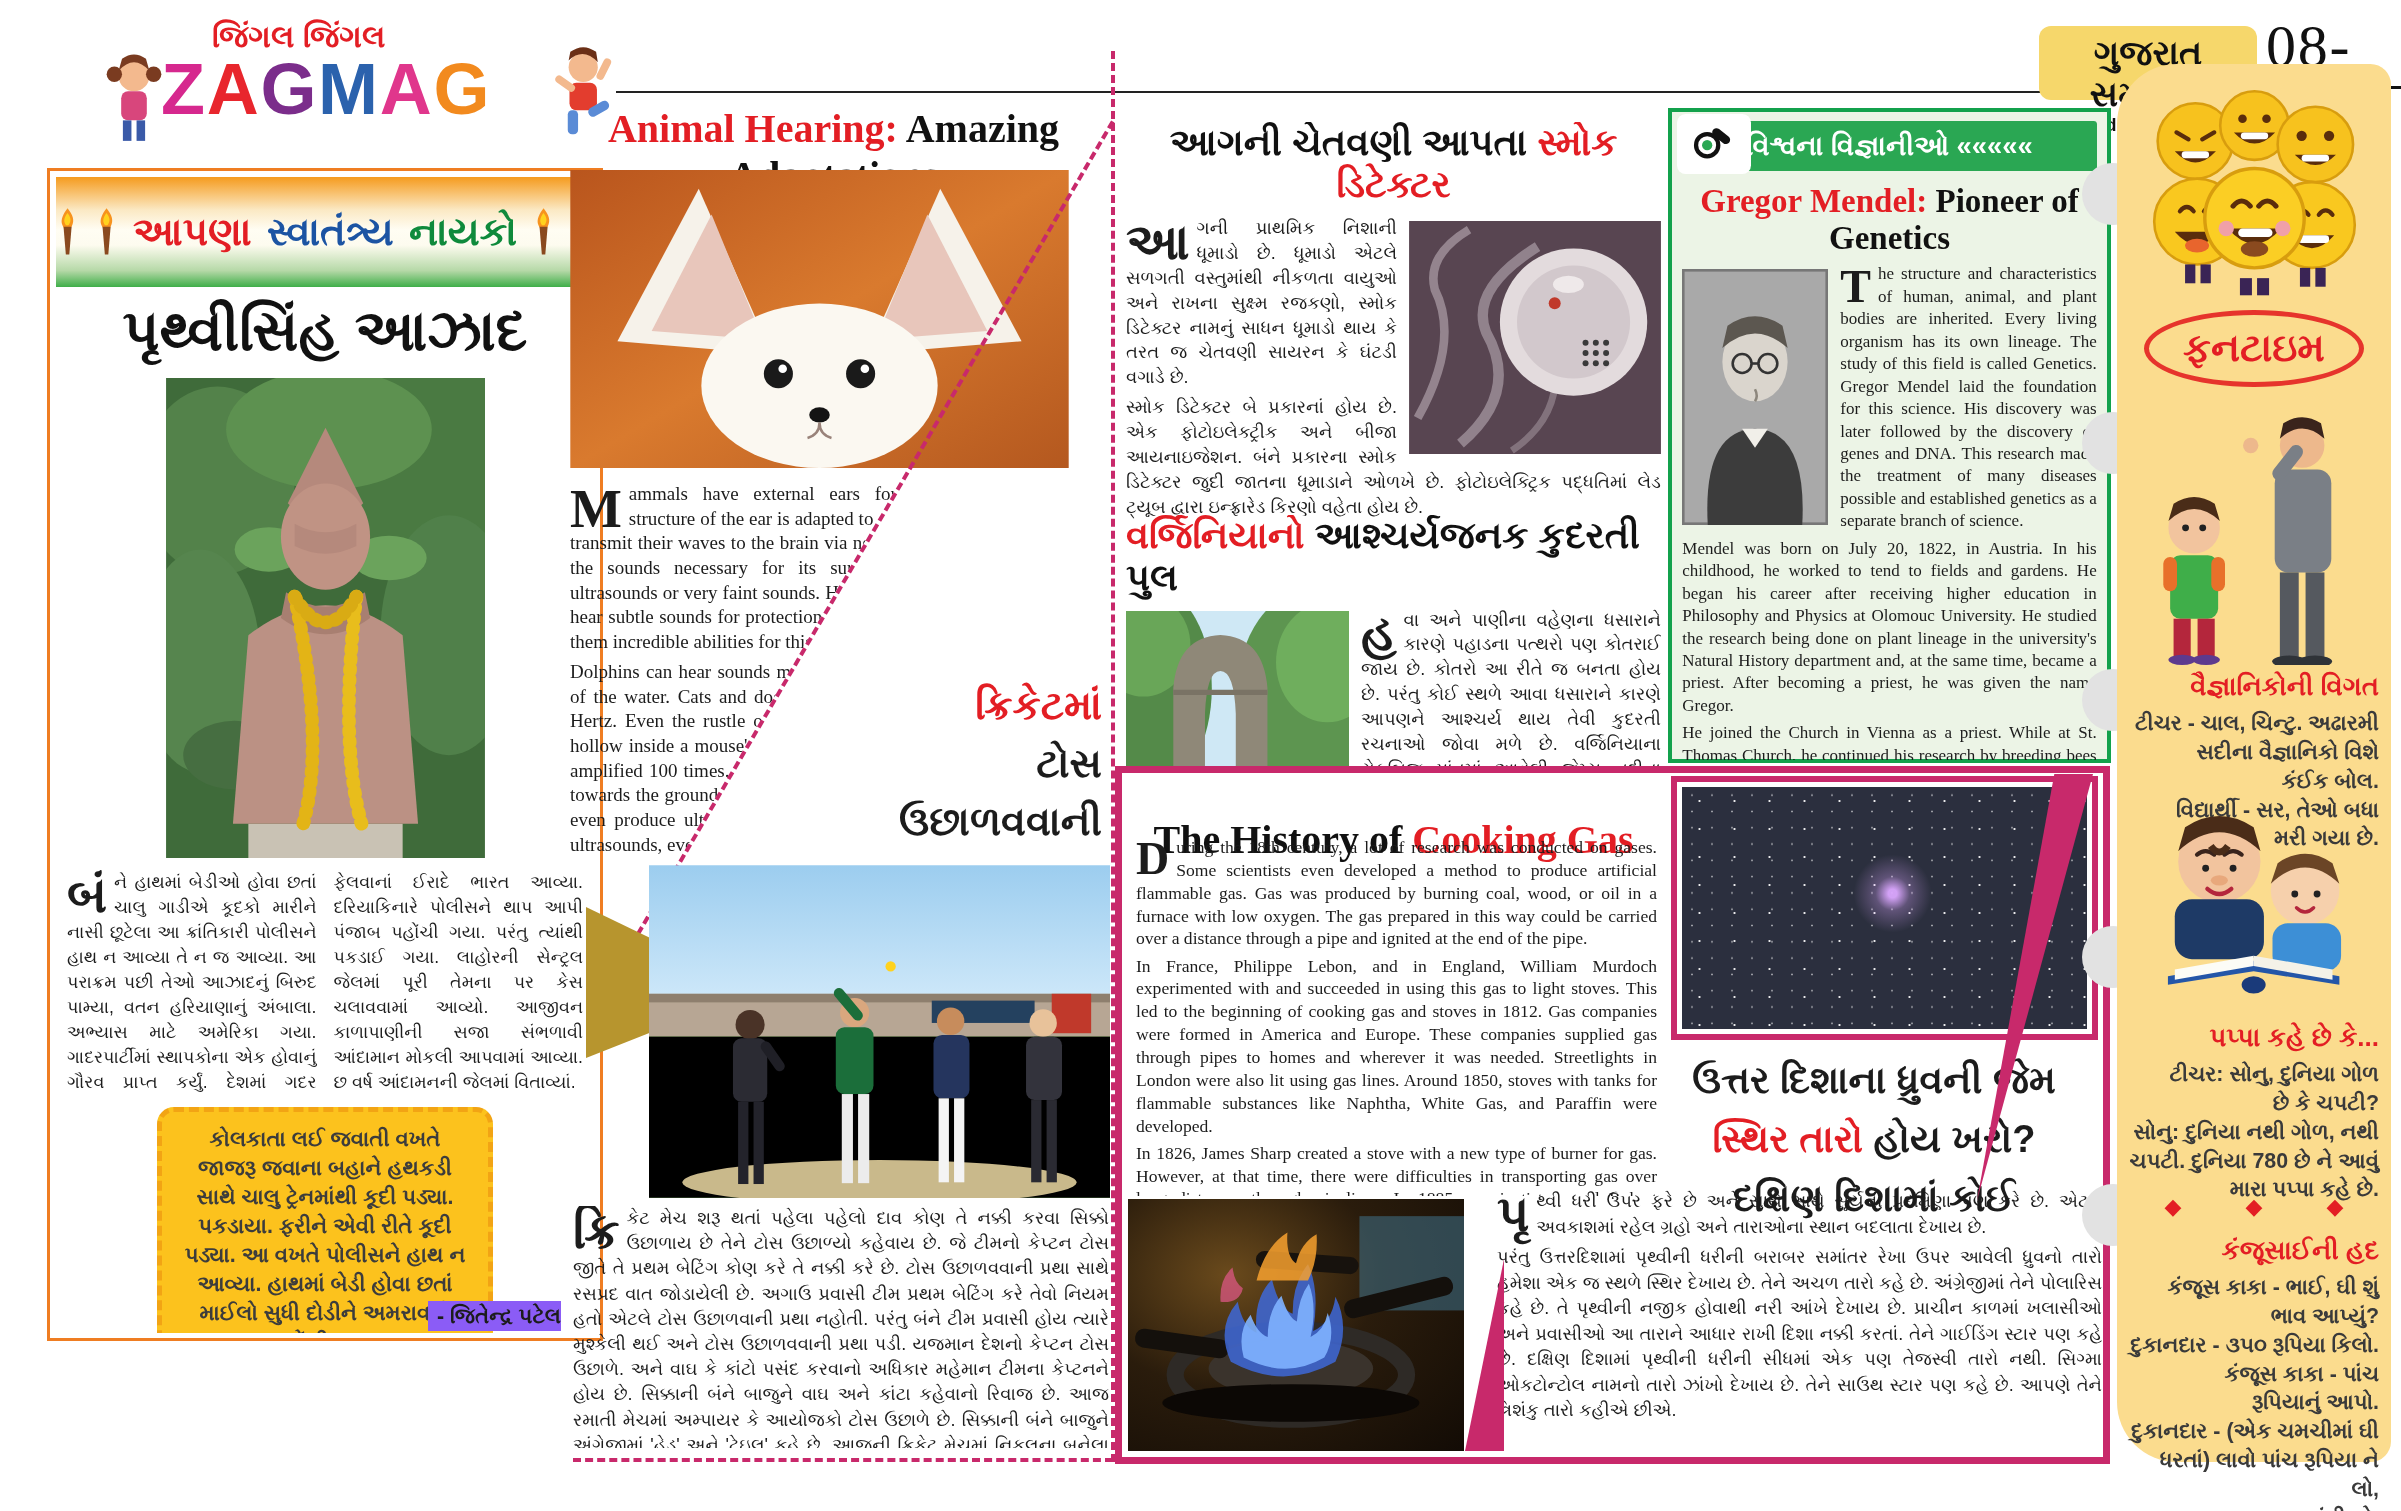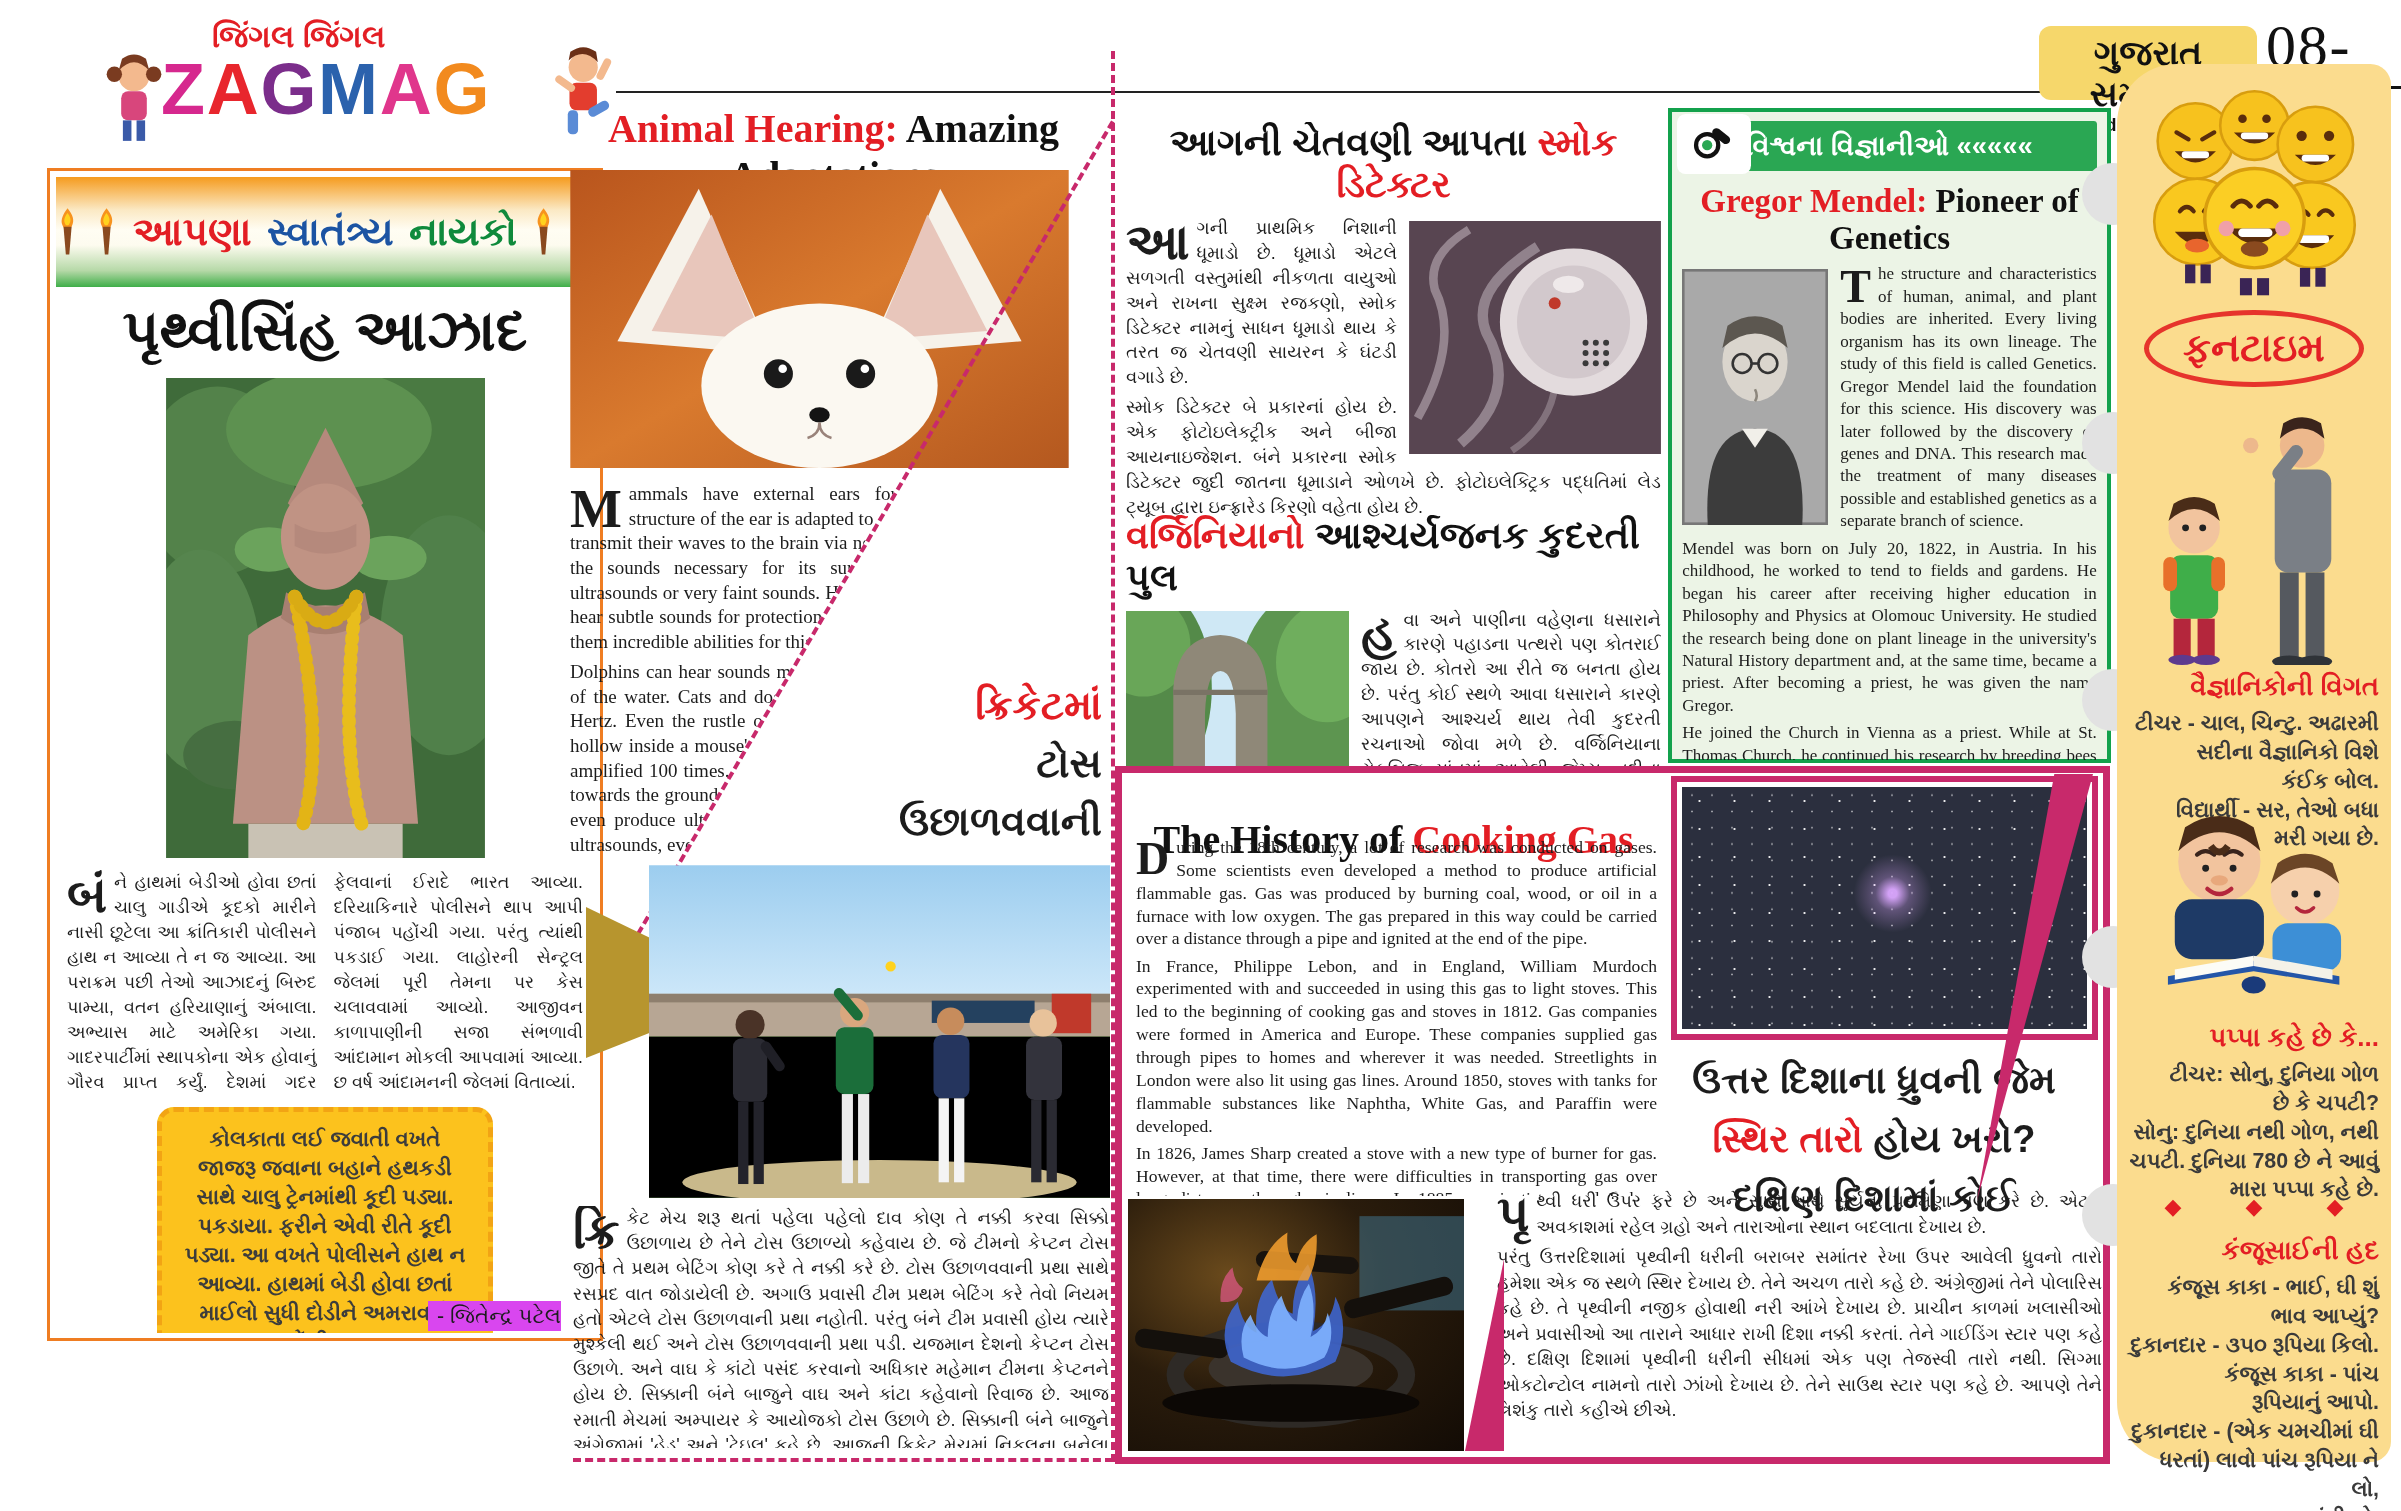--- a/index.html
+++ b/index.html
@@ -29,21 +29,21 @@
   
   .fhbox{left:47px;top:168px;width:556px;height:1173px;border:3.4px solid var(--orange);background:#fff;}
   .fhbanner{position:relative;margin:6px;height:110px;background:linear-gradient(180deg,#f59b1e 0%,#fbe9c4 30%,#fffdf3 48%,#fdfbef 62%,#b6d9a8 85%,#3fae49 100%);display:flex;align-items:center;justify-content:center;gap:15.4px;}
   .fhbanner .w{font-size:39px;font-weight:bold;}
   .torch{width:34px;height:74px;}
   .fhtitle{text-align:center;font-size:57px;font-weight:bold;color:#111;margin-top:10.3px;}
   .statue{display:block;margin:13.7px auto 0;width:319px;height:480px;}
   .fhtext{position:relative;margin:12px 17px 0;height:463px;overflow:hidden;font-size:17.6px;line-height:1.42;}
   .cols2{column-count:2;column-gap:17px;}
   .pullq{width:65%;margin:12px auto;background:var(--quote);border:5.1px dashed #f2a414;border-radius:17px;padding:13.7px 15.4px;font-size:21.4px;line-height:1.35;font-weight:bold;color:#3c3c3c;text-align:center;}
-  .byline{position:absolute;right:22px;bottom:1.7px;font-weight:normal;font-size:21.4px;background:#d946ef;padding-left:8.6px;}
+  .byline{position:absolute;right:22px;bottom:1.7px;font-weight:bold;font-size:21.4px;background:#8b5cf6;padding-left:8.6px;}
   
   .ahtitle{left:576px;top:105px;width:515px;text-align:center;font-family:"Liberation Serif",serif;font-weight:bold;font-size:40px;}
   .fox{left:570px;top:170px;width:499px;height:298px;}
   .ahtext{left:570px;top:482px;width:515px;height:433px;overflow:hidden;font-family:"Liberation Serif",serif;font-size:19px;line-height:1.3;clip-path:polygon(0 0,64% 0,15% 100%,0 100%);}
   .ahtext p{margin-bottom:5.1px;}
   
   .dashv{left:1111px;top:51px;height:1411px;width:0;border-left:4.3px dashed var(--pink);}
   .dashh{left:573px;top:1458px;width:540px;height:0;border-top:4.3px dashed var(--pink);}
   .dashd{left:600px;top:995px;width:1013px;height:0;border-top:4.3px dashed var(--pink);transform:rotate(-59.7deg);transform-origin:0 0;}
   .goldtri{left:586px;top:907px;width:172px;height:151px;background:var(--gold);clip-path:polygon(0 0,100% 55%,0 100%);}

